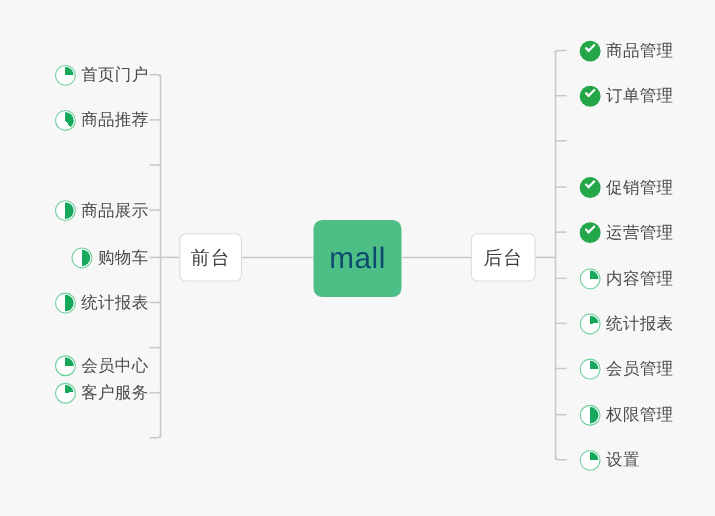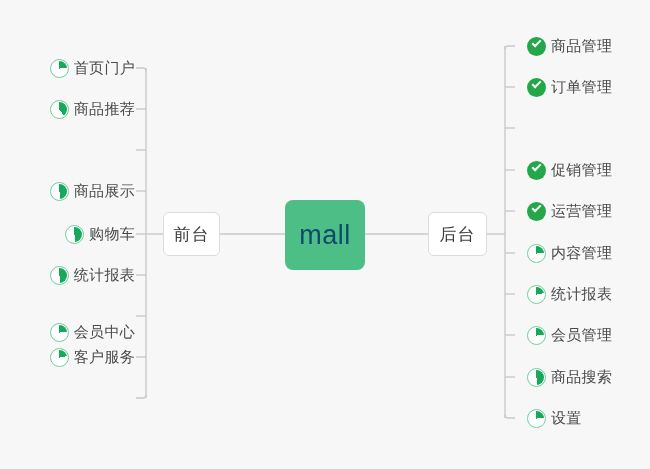--- a/index.html
+++ b/index.html
@@ -256,21 +256,21 @@
   <div class="leaf leaf-right" style="top:324px">
     <span class="icon pie">
         <span class="wedge" style="background: conic-gradient(rgb(22, 169, 92) 0deg, rgb(22, 169, 92) 90deg, rgb(255, 255, 255) 90deg, rgb(255, 255, 255) 360deg);"></span>
       </span>
     <span class="leaf-label">会员管理</span>
   </div>
   <div class="leaf leaf-right" style="top:366px">
     <span class="icon pie">
         <span class="wedge" style="background: conic-gradient(rgb(22, 169, 92) 0deg, rgb(22, 169, 92) 180deg, rgb(255, 255, 255) 180deg, rgb(255, 255, 255) 360deg);"></span>
       </span>
-    <span class="leaf-label">商品搜索</span>
+    <span class="leaf-label">权限管理</span>
   </div>
   <div class="leaf leaf-right" style="top:407px">
     <span class="icon pie">
         <span class="wedge" style="background: conic-gradient(rgb(22, 169, 92) 0deg, rgb(22, 169, 92) 90deg, rgb(255, 255, 255) 90deg, rgb(255, 255, 255) 360deg);"></span>
       </span>
     <span class="leaf-label">设置</span>
   </div>
 
 </div>
 

